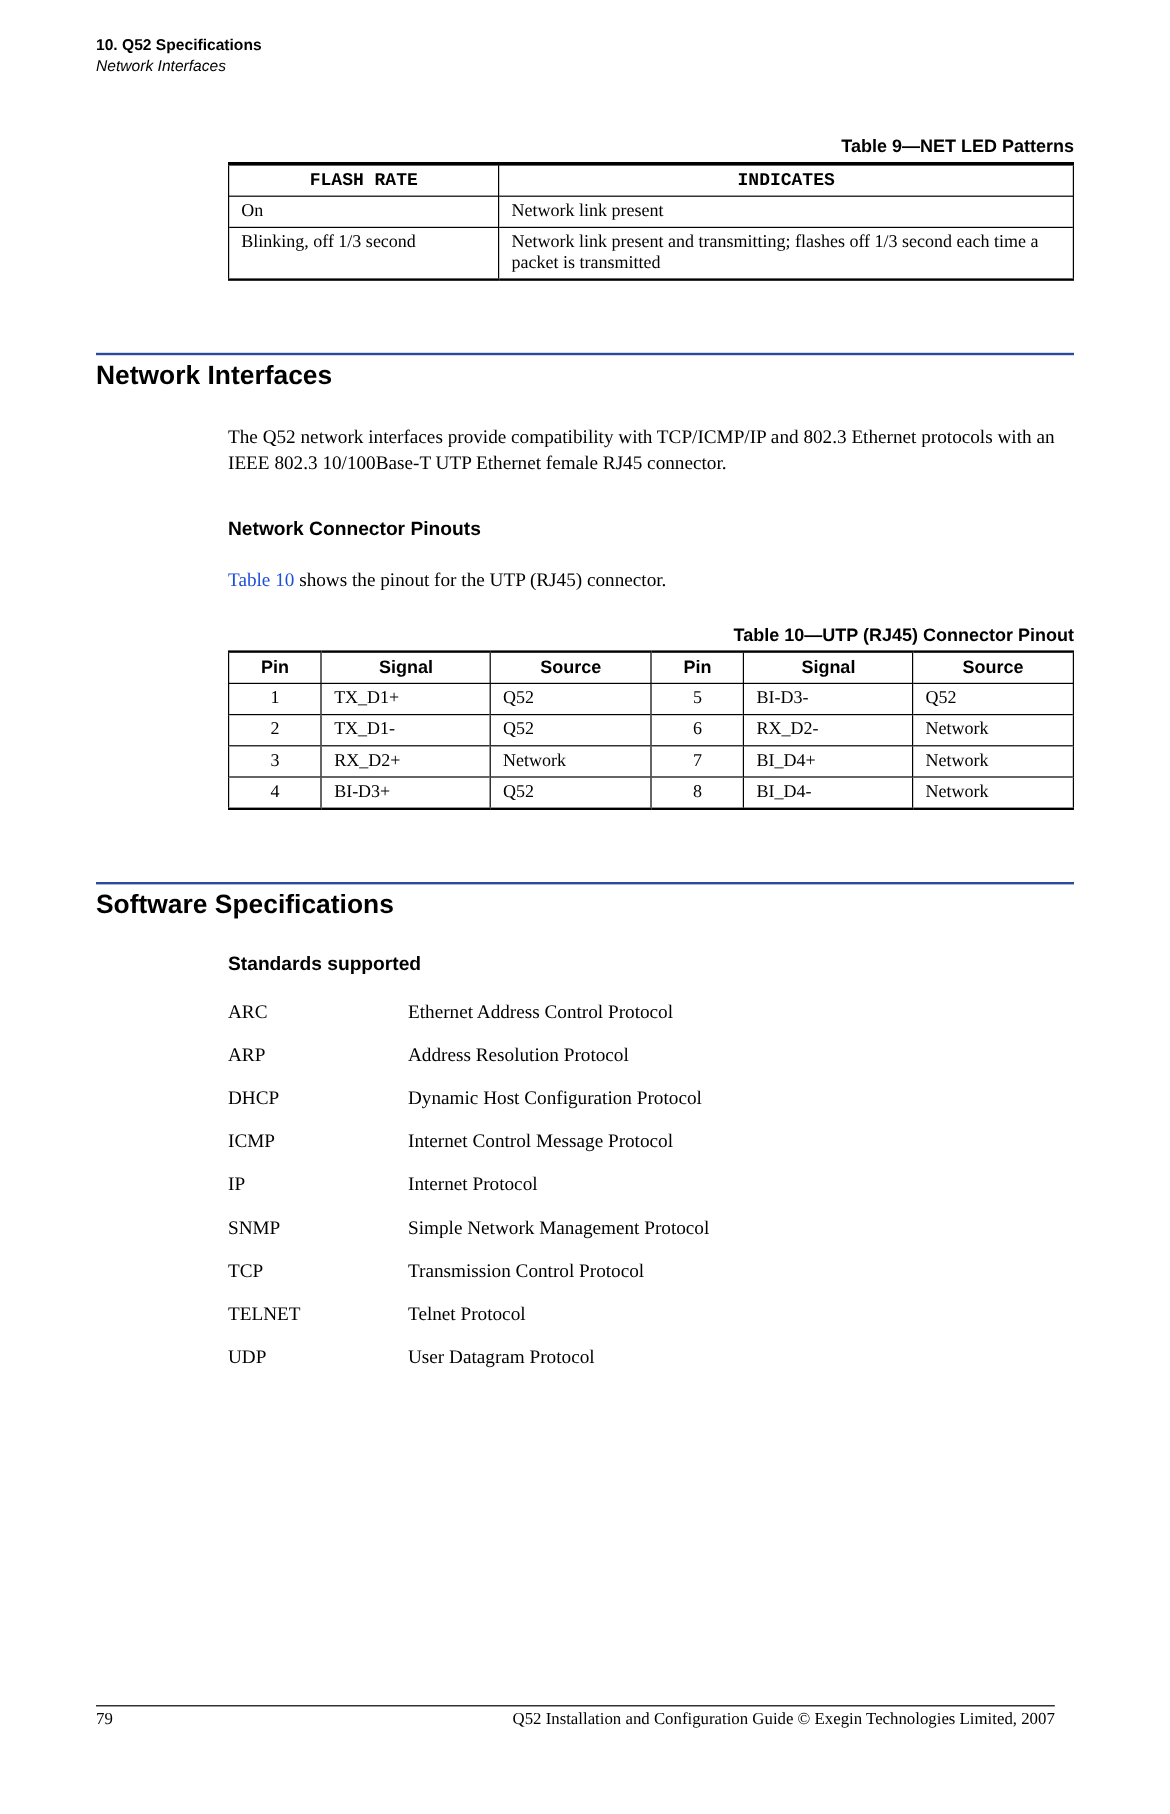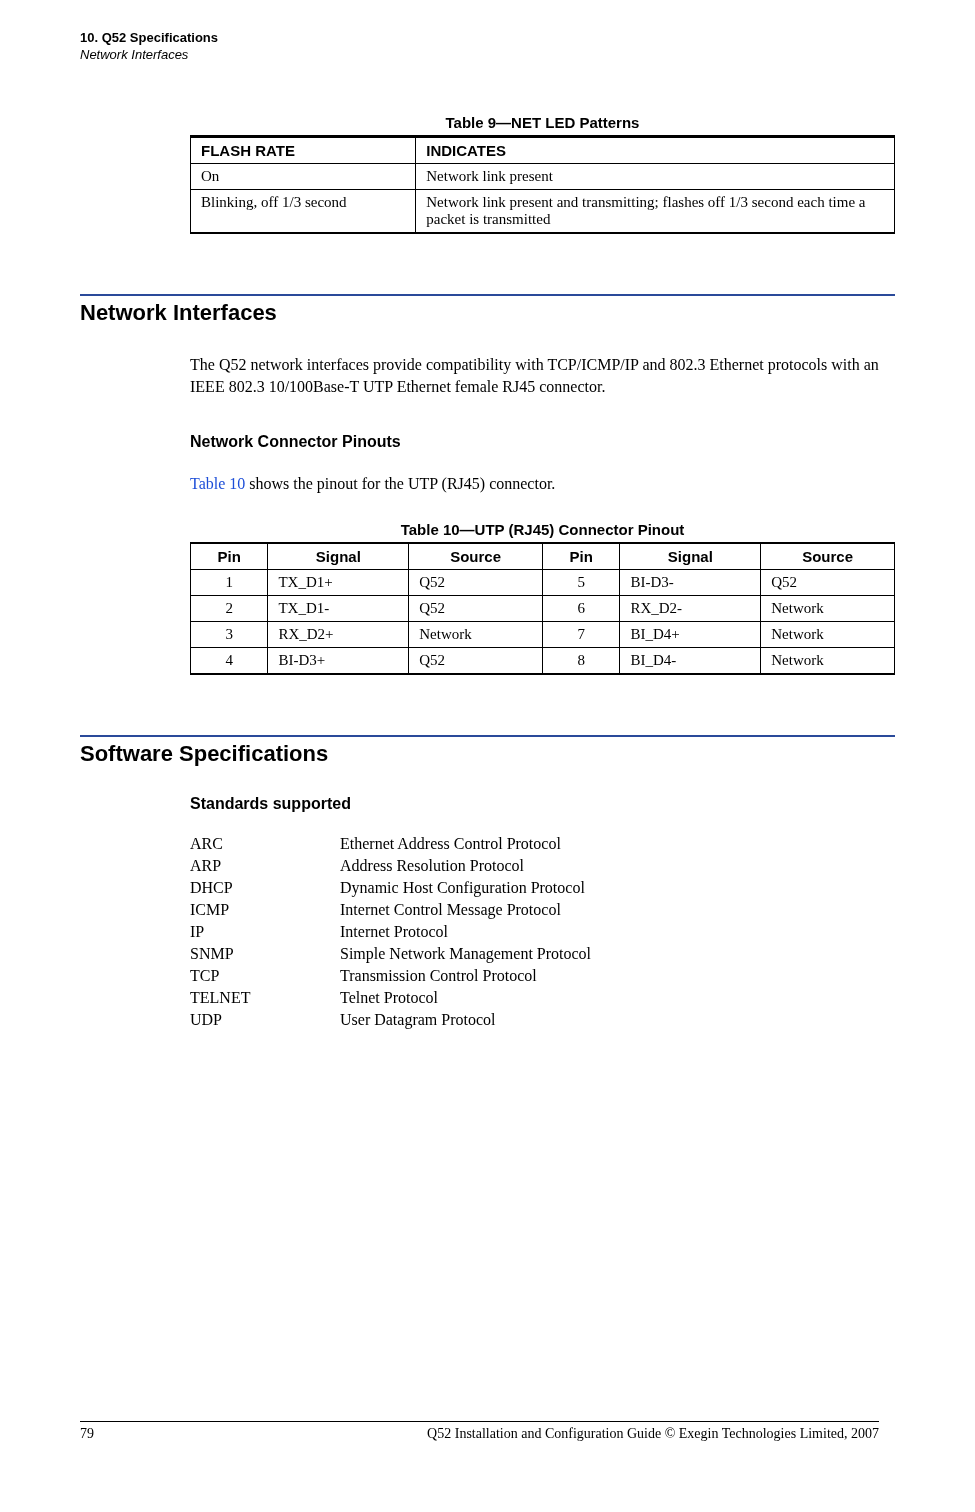--- a/index.html
+++ b/index.html
@@ -26,41 +26,41 @@
     font-style: italic;
     font-weight: normal;
   }
   .body {
     margin-left: 110px;
     margin-top: 50px;
   }
   .tbl-caption {
     font-family: Arial, Helvetica, sans-serif;
     font-weight: bold;
-    text-align: center;
+    text-align: right;
     font-size: 15px;
     margin-bottom: 4px;
   }
   table.t9 {
     border-collapse: collapse;
     width: 100%;
     font-size: 15px;
   }
   table.t9 th, table.t9 td {
     border-left: 1px solid #000;
     border-right: 1px solid #000;
     padding: 4px 10px;
     text-align: left;
     vertical-align: top;
   }
   table.t9 thead tr { border-top: 3px solid #000; }
   table.t9 thead th {
-    font-family: Liberation Sans, sans-serif;
-    font-weight: bold;
-    text-align: left;
+    font-family: Liberation Mono, monospace;
+    font-weight: bold;
+    text-align: center;
     border-bottom: 1px solid #000;
     border-top: 2.5px solid #000;
   }
   table.t9 tbody tr:first-child td { border-top: 1px solid #000; }
   table.t9 tbody tr:last-child td { border-bottom: 2.5px solid #000; }
   .t9-sep td { border-top: 1px solid #000; }
 
   .h1bar {
     border-top: 2px solid #2a4a9a;
     margin-top: 60px;
@@ -105,21 +105,21 @@
   }
   table.t10 td {
     border-left: 1px solid #000;
     border-right: 1px solid #000;
     padding: 4px 10px;
   }
   table.t10 td.c { text-align: center; }
   table.t10 tbody tr.sep td { border-top: 1px solid #000; }
   table.t10 tbody tr:last-child td { border-bottom: 2.5px solid #000; }
 
-  .stdlist { display: grid; grid-template-columns: 150px auto; row-gap: 4px; font-size: 16px; }
+  .stdlist { display: grid; grid-template-columns: 150px auto; row-gap: 18px; font-size: 16px; }
   .footer {
     position: absolute;
     bottom: 18px;
     left: 0; right: 16px;
     border-top: 1px solid #000;
     margin: 0 80px;
     padding-top: 4px;
     font-size: 14px;
     display: flex;
     justify-content: space-between;

